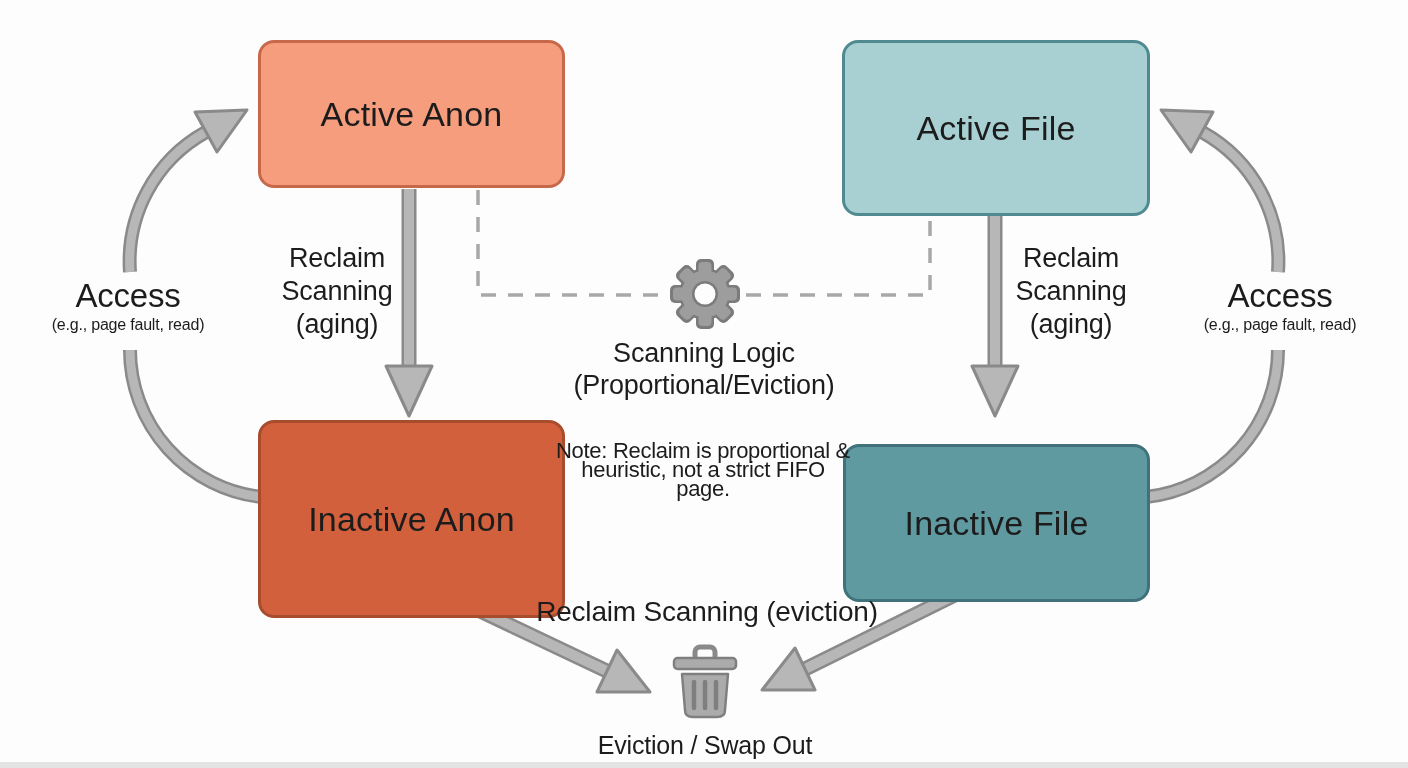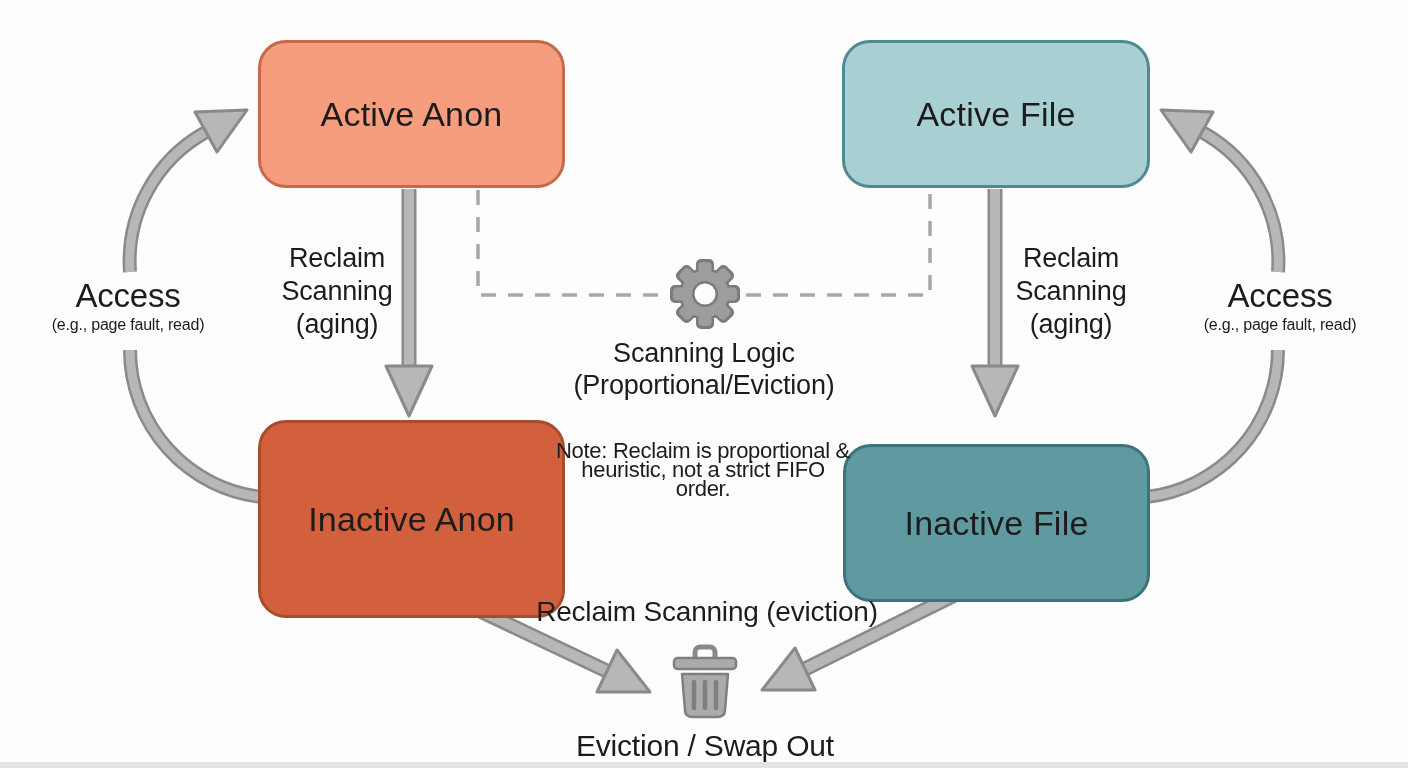--- a/index.html
+++ b/index.html
@@ -5,38 +5,38 @@
   html,body{margin:0;padding:0;background:#fdfdfd;}
   .canvas{
     position:relative;width:1408px;height:768px;overflow:hidden;
     background:#fdfdfd;
     font-family:"Liberation Sans", sans-serif;
     color:#1c1c1c;
   }
   .gfx{position:absolute;left:0;top:0;}
   .node{
     position:absolute;display:flex;align-items:center;justify-content:center;
-    border:3px solid;border-radius:28px;box-sizing:border-box;
+    border:3px solid;border-radius:16px;box-sizing:border-box;
     font-size:34px;letter-spacing:0.2px;
   }
   .node-active-anon{left:258px;top:40px;width:307px;height:148px;}
-  .node-active-file{left:842px;top:40px;width:308px;height:148px;}
+  .node-active-file{left:842px;top:40px;width:308px;height:176px;}
   .node-inactive-anon{left:258px;top:420px;width:307px;height:198px;}
   .node-inactive-file{left:843px;top:420px;width:307px;height:158px;}
   .lbl{position:absolute;text-align:center;line-height:33px;font-size:27px;letter-spacing:-0.2px;}
   .lbl-access-left{left:8px;top:280px;width:240px;}
   .lbl-access-right{left:1160px;top:280px;width:240px;}
   .lbl-access .l1{font-size:33px;line-height:31px;display:block;}
   .lbl-access .l2{font-size:16px;line-height:28px;display:block;}
   .lbl-aging-left{left:237px;top:242px;width:200px;}
   .lbl-aging-right{left:971px;top:242px;width:200px;}
   .lbl-reclaim-logic{left:504px;top:337px;width:400px;line-height:32px;}
   .lbl-note{left:553px;top:441px;width:300px;font-size:22px;line-height:19px;letter-spacing:-0.3px;}
   .lbl-eviction-scan{left:507px;top:595px;width:400px;font-size:28px;}
-  .lbl-eviction-out{left:505px;top:729px;width:400px;font-size:30px;}
+  .lbl-eviction-out{left:505px;top:729px;width:400px;font-size:25px;}
   .bottom-strip{position:absolute;left:0;bottom:0;width:1408px;height:6px;background:#d9d9d9;opacity:.7;}
   span{display:block;}
 </style>
 </head>
 <body>
 
 <div class="canvas">
 
   <svg class="gfx" width="1408" height="768" viewBox="0 0 1408 768">
 
@@ -147,21 +147,21 @@
     <span>(aging)</span>
   </div>
 
   <div class="lbl lbl-reclaim-logic">
     <span>Scanning Logic</span>
     <span>(Proportional/Eviction)</span>
   </div>
 
   <div class="lbl lbl-note">
     <span>Note: Reclaim is proportional &amp;</span>
-    <span>heuristic, not a strict FIFO order.</span>
+    <span>heuristic, not a strict FIFO page.</span>
   </div>
 
   <div class="lbl lbl-eviction-scan">
     <span>Reclaim Scanning (eviction)</span>
   </div>
 
   <div class="lbl lbl-eviction-out">
     <span>Eviction / Swap Out</span>
   </div>
 

